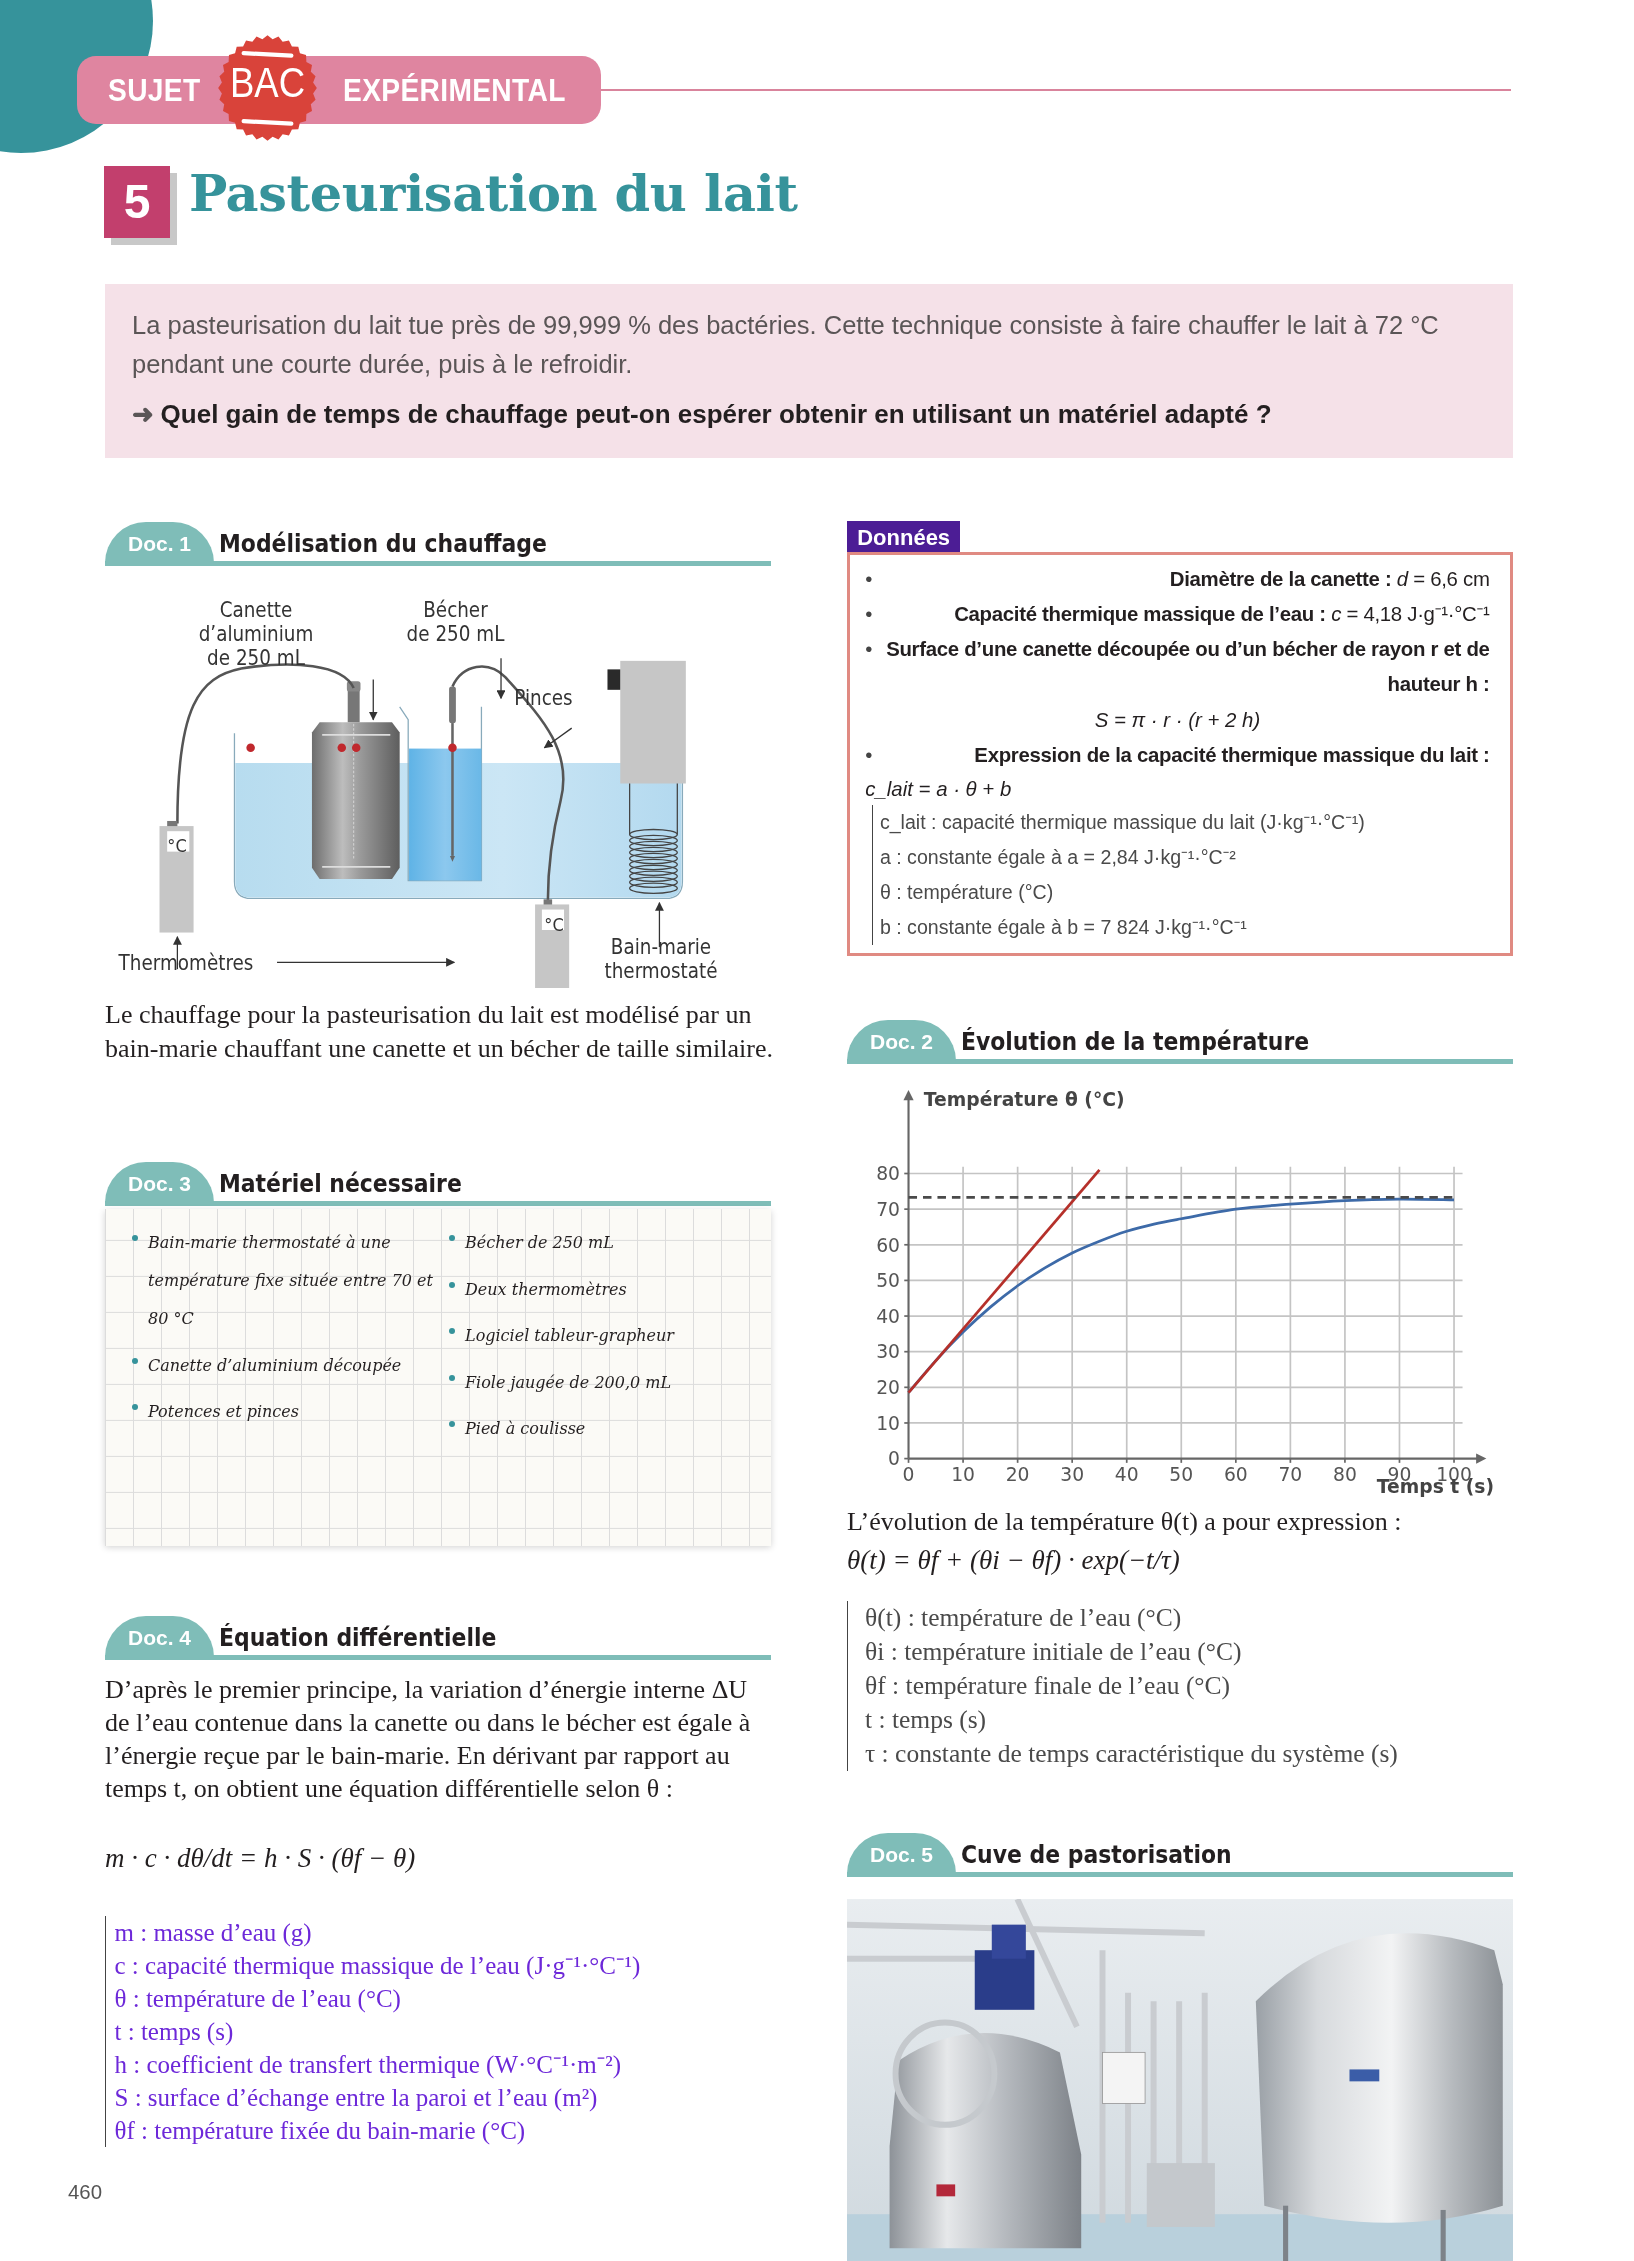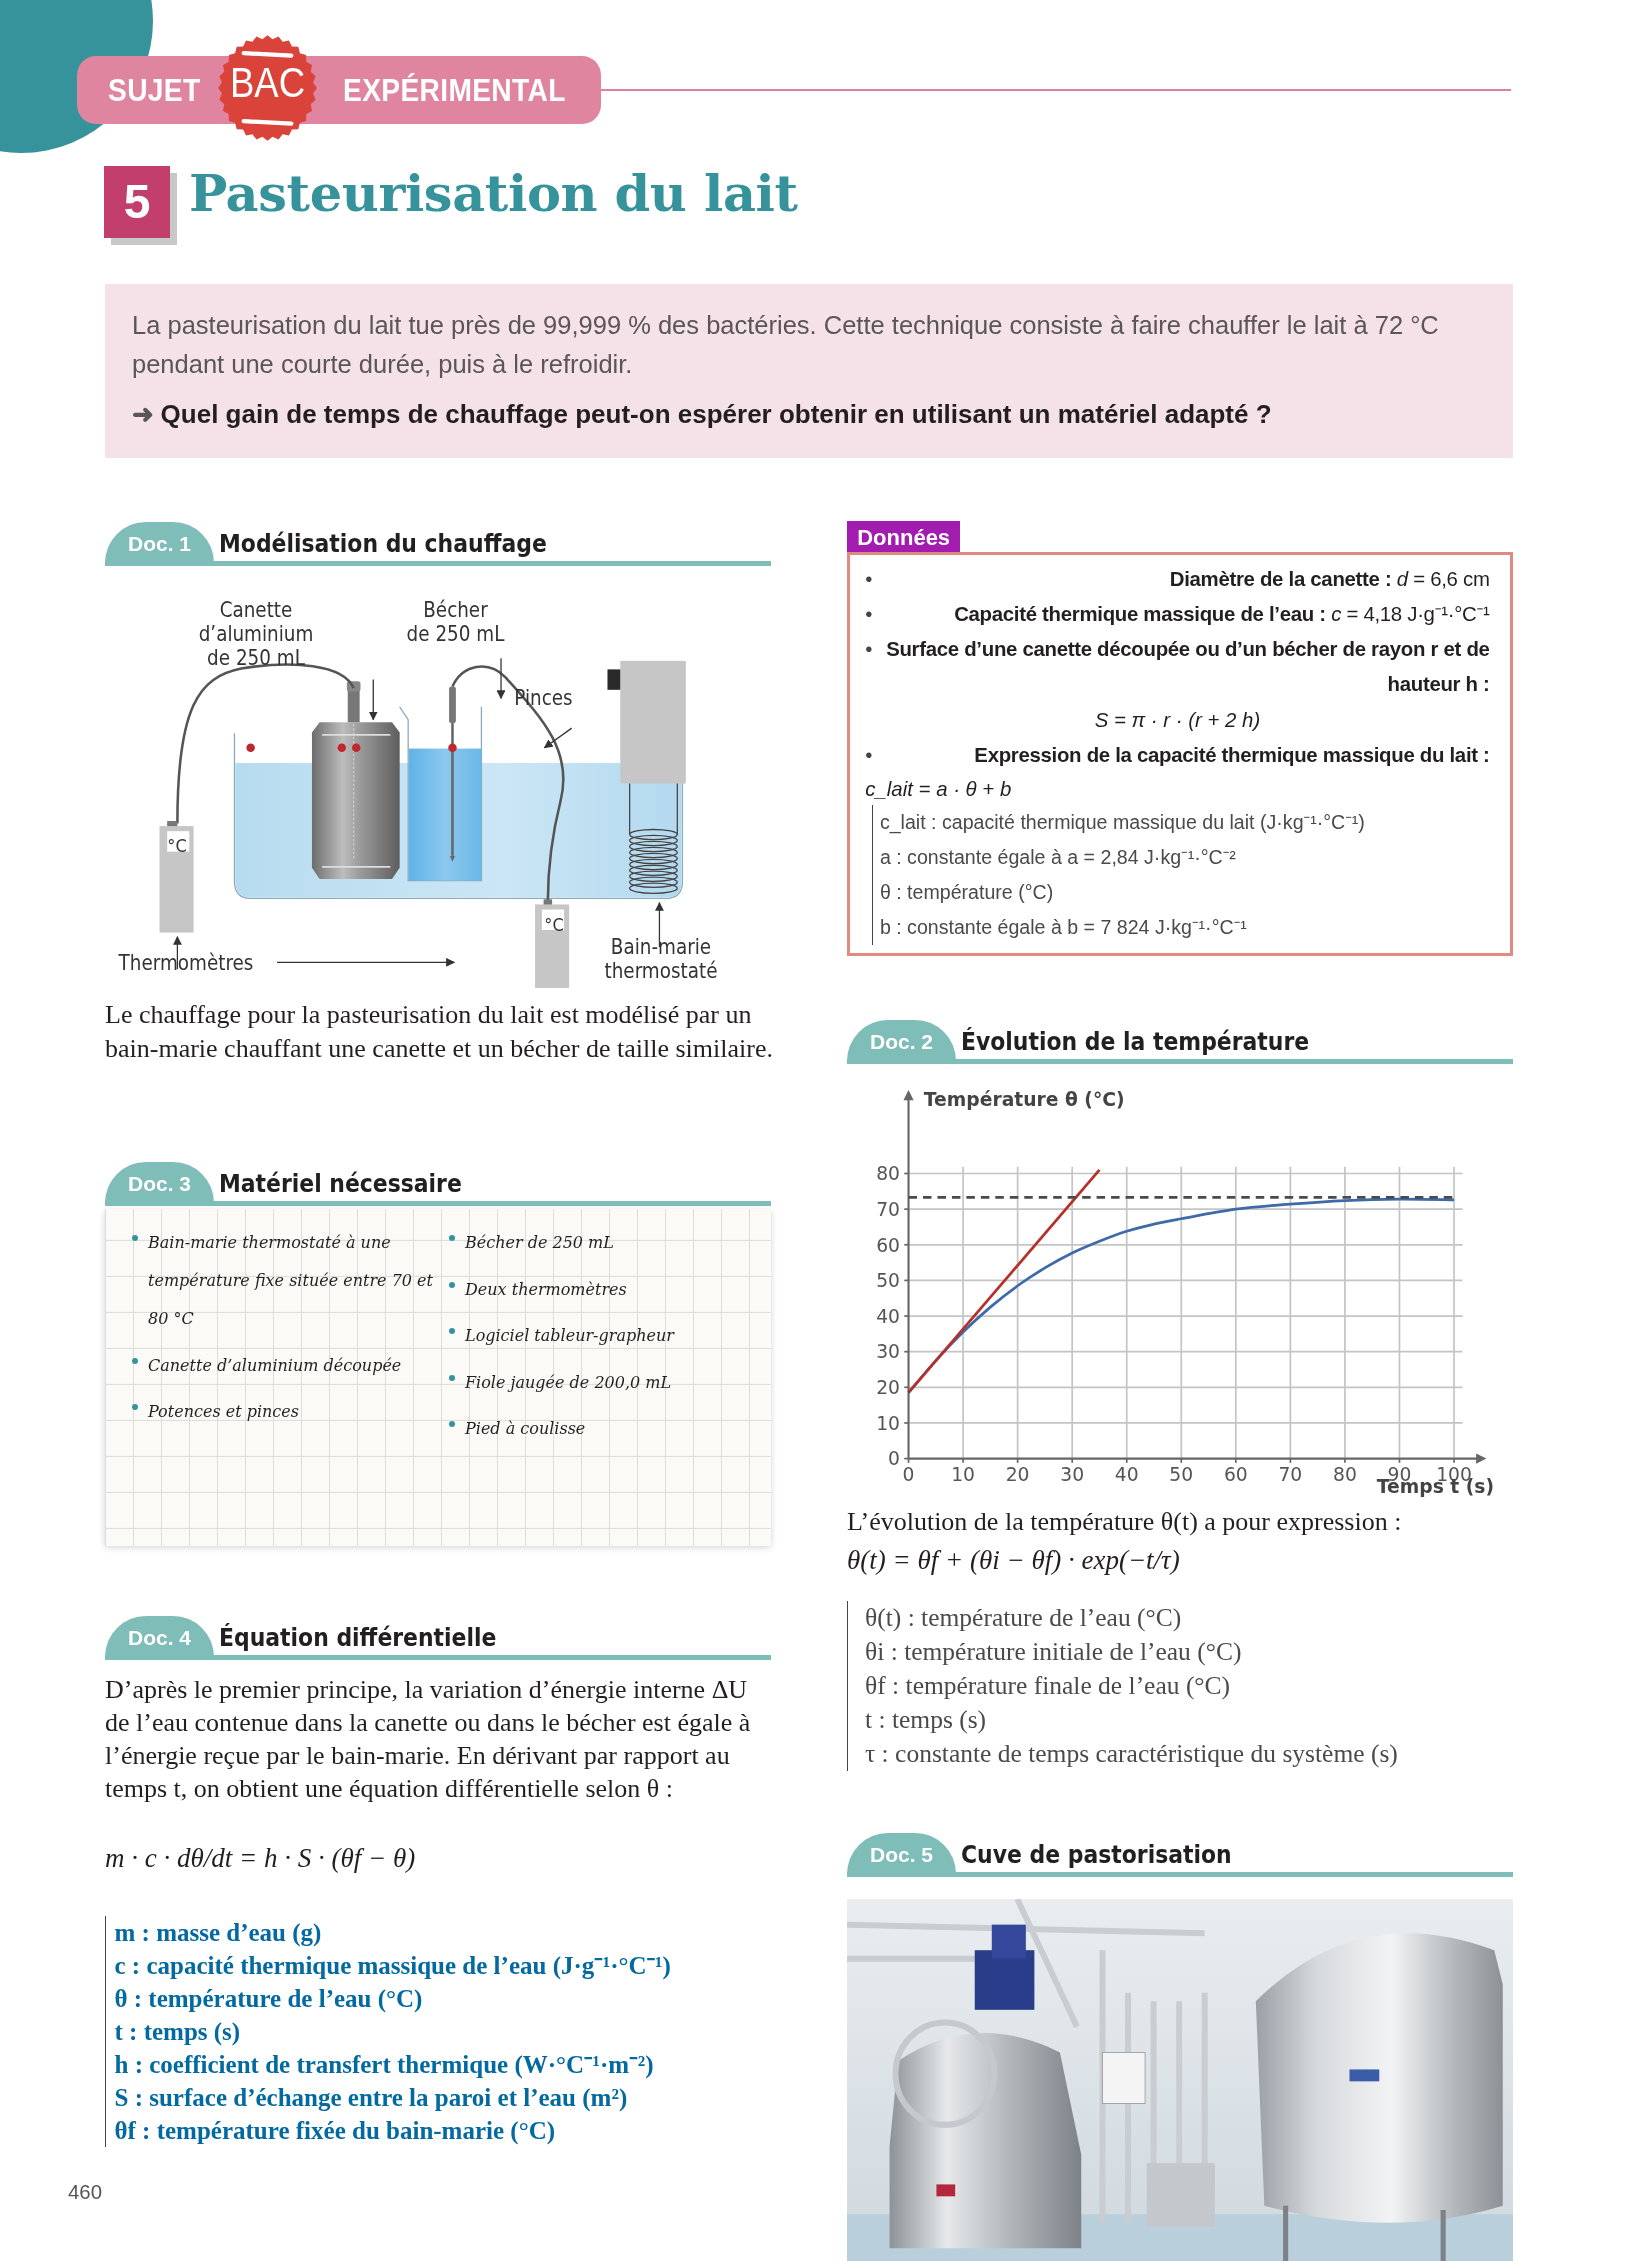--- a/index.html
+++ b/index.html
@@ -40,21 +40,21 @@
   #doc5-head { left: 847px; top: 1835px; width: 666px; }
 
   
   #diagram { left: 105px; top: 579px; width: 666px; height: 409px; }
   .diag-label { position: absolute; font-size: 20.4px; color: #333; text-align: center; line-height: 24px; font-family: "DejaVu Sans", sans-serif; transform: scaleX(0.9); }
 
   .serif-text { font-family: "Liberation Serif", serif; color: #231f20; }
   #doc1-para { left: 105px; top: 998px; width: 673px; font-size: 26px; line-height: 34px; }
 
   
-  #data-tab { left: 847px; top: 521px; height: 32px; padding: 0 10.2px; background: #a21caf; color: #fff; font-weight: bold; font-size: 22px; line-height: 34px; }
+  #data-tab { left: 847px; top: 521px; height: 32px; padding: 0 10.2px; background: #4c1d95; color: #fff; font-weight: bold; font-size: 22px; line-height: 34px; }
   #data-box { left: 847px; top: 552px; width: 666px; height: 404px; border: 3.4px solid #e08a82; padding: 6.8px 20.4px 8.5px 15.3px; font-size: 20.4px; color: #231f20; }
   .data-item { position: relative; padding-left: 19px; line-height: 35px; font-weight: bold; letter-spacing: -0.3px; text-align: right; }
   .data-item::before { content: "•"; position: absolute; left: 0; top: 0; font-weight: normal; color: #444; }
   .data-item .val { font-weight: normal; }
   .data-formula { text-align: center; line-height: 36px; font-style: italic; }
   .data-legend { border-left: 1.7px solid #444; margin-left: 6.8px; padding-left: 6.8px; color: #4a4a4a; font-size: 19.6px; line-height: 35px; }
   .it { font-style: italic; }
 
   
   #doc3-grid { left: 105px; top: 1209px; width: 666px; height: 337px;
@@ -64,21 +64,21 @@
     box-shadow: 0 1.7px 6.8px rgba(0,0,0,0.18); }
   .mat-col { position: absolute; top: 15.3px; }
   #mat-col-1 { left: 24px; width: 306px; }
   #mat-col-2 { left: 341px; width: 315px; }
   .mat-item { position: relative; padding-left: 19px; font-family: "DejaVu Serif", serif; font-style: italic; font-size: 16px; line-height: 38px; color: #231f20; margin-bottom: 8.5px; }
   .mat-item::before { content: ""; position: absolute; left: 3.4px; top: 11px; width: 6px; height: 6px; border-radius: 50%; background: #36939b; }
 
   
   #doc4-para { left: 105px; top: 1673px; width: 673px; font-size: 26px; line-height: 33px; }
   #doc4-eq { left: 105px; top: 1843px; font-size: 27px; font-style: italic; }
-  #doc4-legend { left: 105px; top: 1916px; border-left: 1.7px solid #444; padding-left: 8.5px; font-size: 25px; line-height: 33px; color: #0369a1; font-weight: bold; }
+  #doc4-legend { left: 105px; top: 1916px; border-left: 1.7px solid #444; padding-left: 8.5px; font-size: 25px; line-height: 33px; color: #6d28d9; }
 
   
   #chart { left: 847px; top: 1085px; width: 666px; height: 417px; }
   #expr-intro { left: 847px; top: 1505px; font-size: 26px; line-height: 34px; }
   #expr-eq { left: 847px; top: 1545px; font-size: 27px; }
   #expr-legend { left: 847px; top: 1601px; border-left: 1.7px solid #444; padding-left: 17px; font-size: 25.5px; line-height: 34px; color: #4a4a4a; }
 
   
   #photo { left: 847px; top: 1899px; width: 666px; height: 363px; overflow: hidden; }
 

